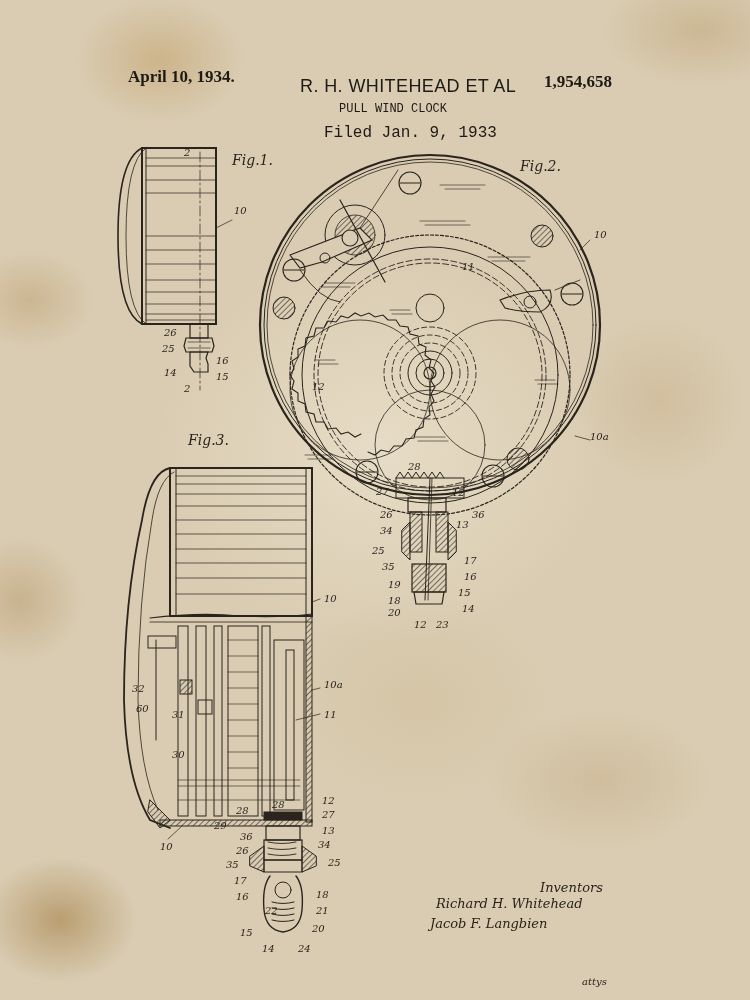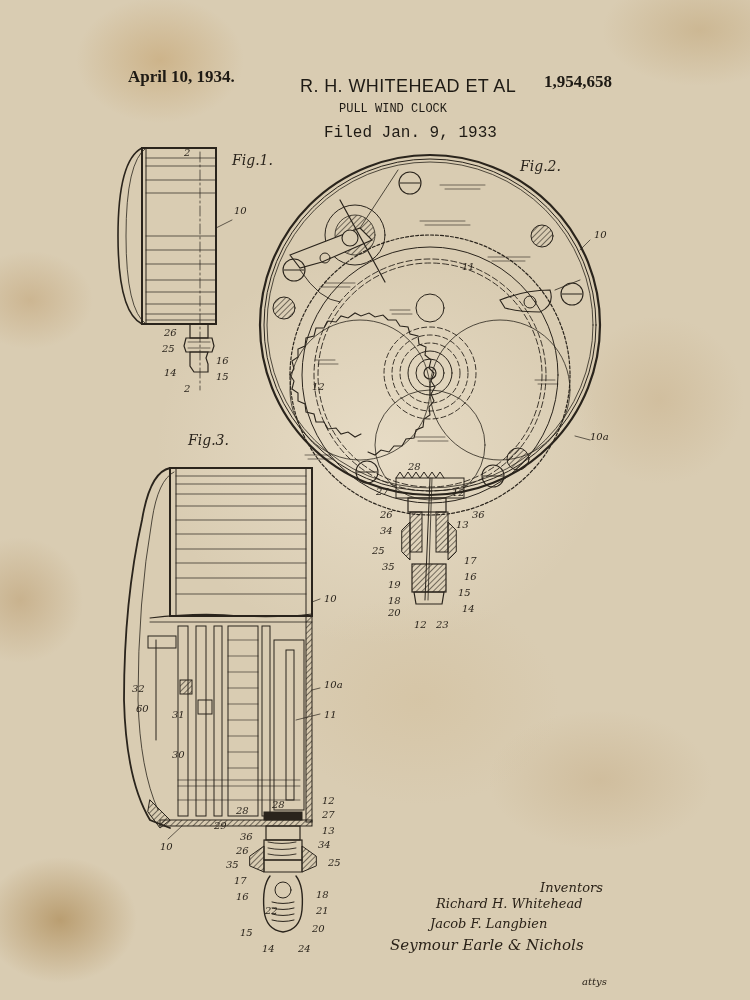--- a/index.html
+++ b/index.html
@@ -322,16 +322,15 @@
   <div class="ref" style="left:316px;top:906px;">21</div>
   <div class="ref" style="left:240px;top:928px;">15</div>
   <div class="ref" style="left:312px;top:924px;">20</div>
   <div class="ref" style="left:262px;top:944px;">14</div>
   <div class="ref" style="left:298px;top:944px;">24</div>
   <div class="ref" style="left:160px;top:842px;">10</div>
 
   <div class="sig" style="left:540px;top:880px;font-size:13px;">Inventors</div>
   <div class="sig" style="left:436px;top:896px;font-size:13px;">Richard H. Whitehead</div>
   <div class="sig" style="left:430px;top:916px;font-size:13px;">Jacob F. Langbien</div>
-  <div class="sig" style="left:390px;top:936px;font-size:15px;">Seymour Earle &amp; Nichols</div>
   <div class="sig" style="left:582px;top:976px;font-size:10px;">attys</div>
 
 </div>
 
 </body></html>

